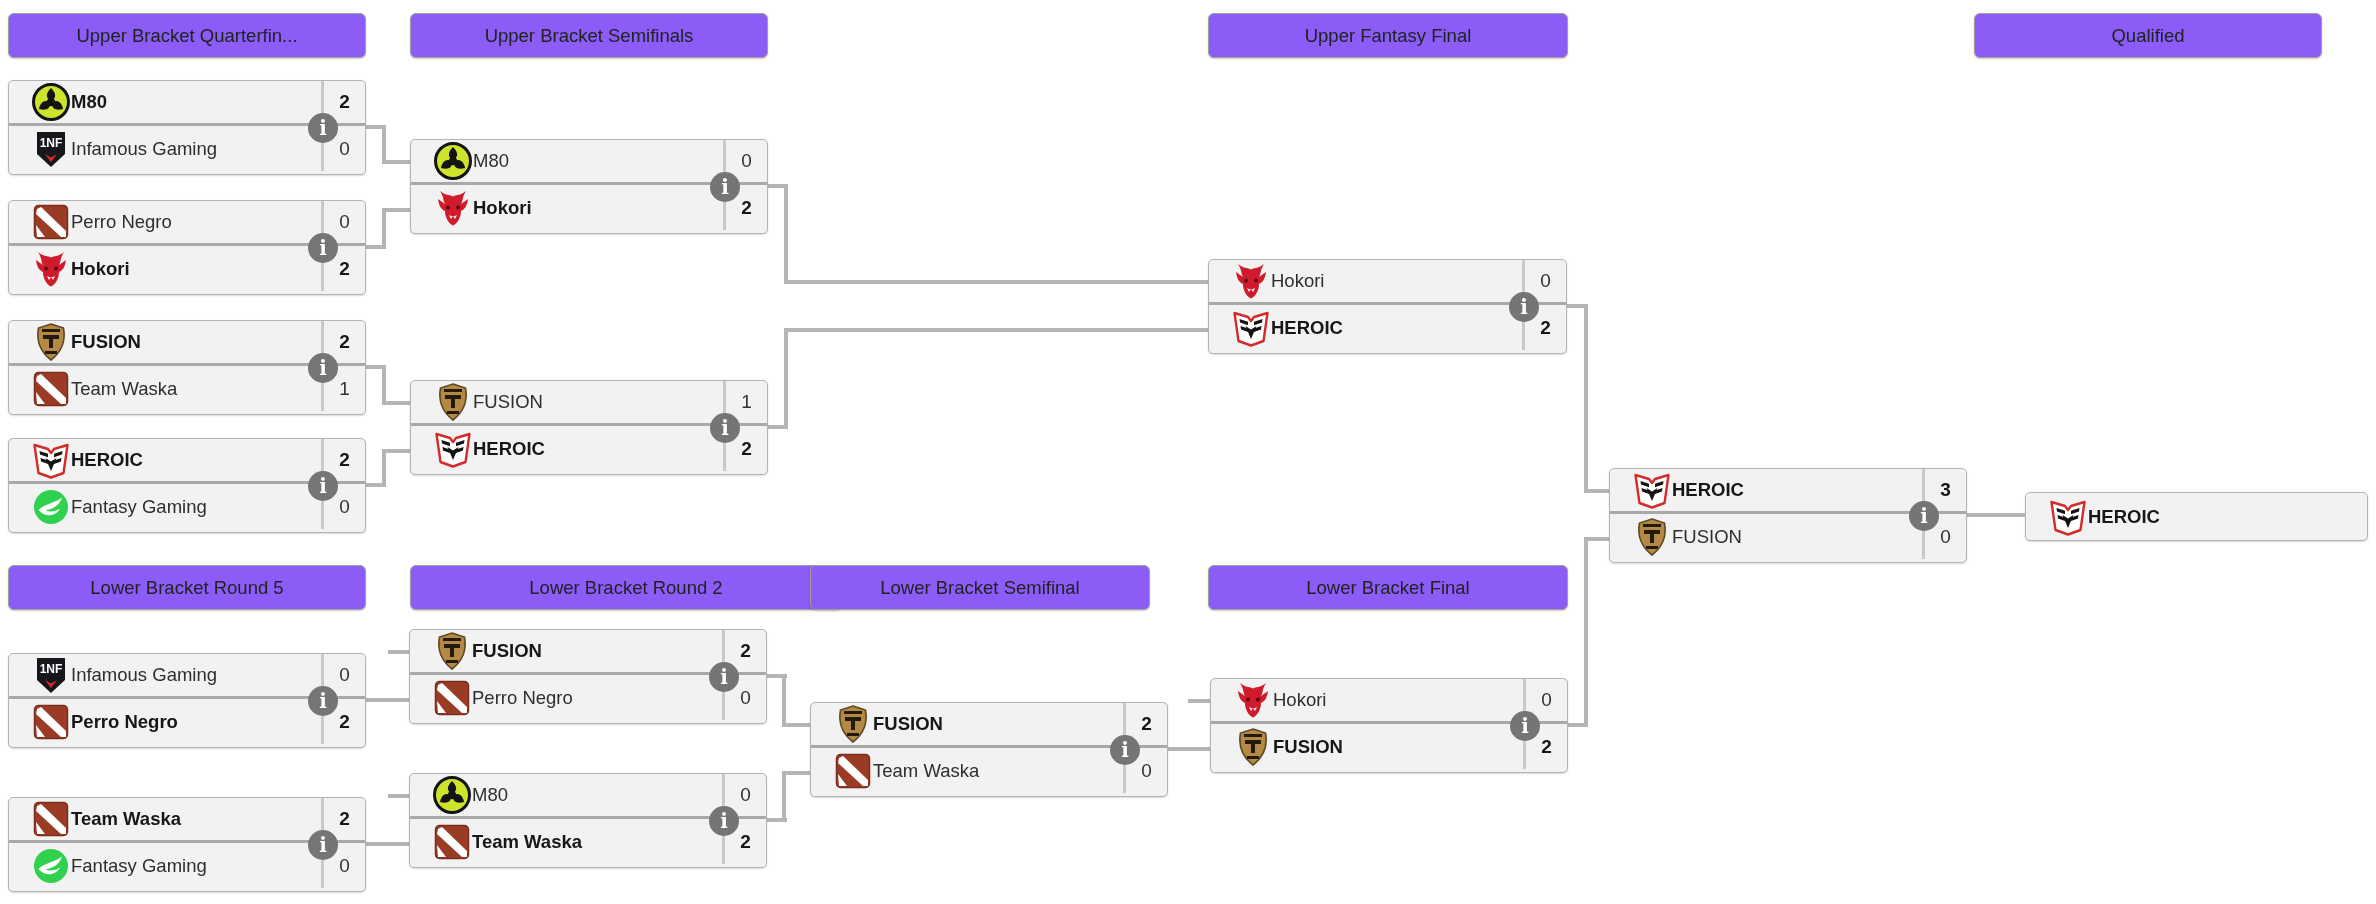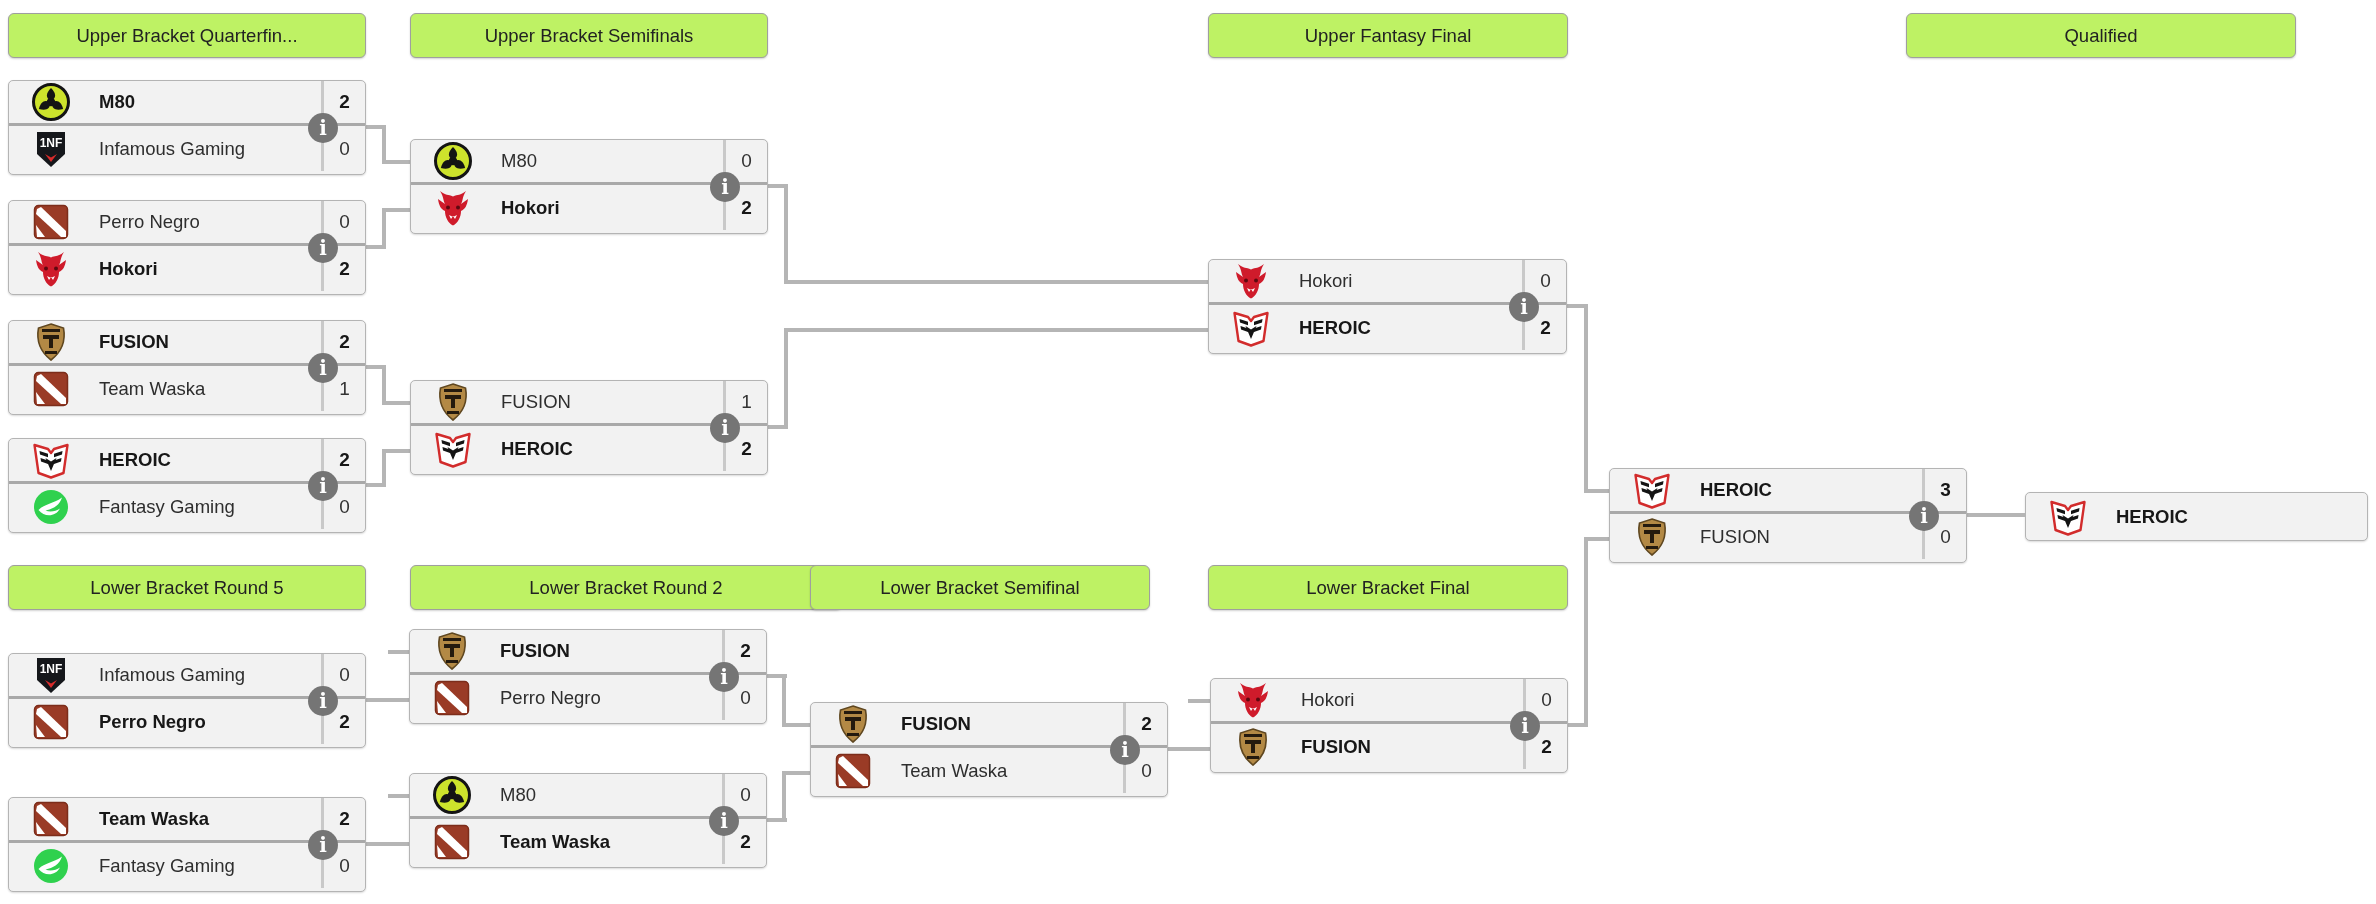--- a/index.html
+++ b/index.html
@@ -1,31 +1,31 @@
 <!DOCTYPE html>
 <html><head>
 <meta charset="utf-8">
 <style>
   html,body{margin:0;padding:0;background:#fff;}
   body{font-family:"Liberation Sans","DejaVu Sans",sans-serif;}
   #bracket{position:relative;width:2376px;height:904px;background:#fff;overflow:hidden;}
 
   
-  .rheader{position:absolute;height:45px;box-sizing:border-box;background:#bef264;
+  .rheader{position:absolute;height:45px;box-sizing:border-box;background:#8b5cf6;
     border:1px solid #9f9f9f;border-radius:6px;display:flex;align-items:center;justify-content:center;
     font-size:18.5px;color:#222;box-shadow:0 1px 2px rgba(0,0,0,.18);white-space:nowrap;overflow:hidden;}
 
   
   .match{position:absolute;width:358px;height:95px;box-sizing:border-box;background:#f2f2f2;
     border:1px solid #b4b4b4;border-radius:5px;box-shadow:0 1px 2px rgba(0,0,0,.15);}
   .team{position:relative;height:45px;display:flex;align-items:center;box-sizing:border-box;}
   .team[data-slot="top"]{border-bottom:3px solid #a9a9a9;}
   .logo{width:40px;height:40px;margin-left:22px;flex:none;display:flex;align-items:center;justify-content:center;}
   .logo svg{display:block;}
-  .tname{margin-left:28px;font-size:18.5px;color:#2e2e2e;white-space:nowrap;}
+  .tname{font-size:18.5px;color:#2e2e2e;white-space:nowrap;}
   .score{position:absolute;right:0;top:0;height:100%;width:41px;border-left:3px solid #c9c9c9;
     display:flex;align-items:center;justify-content:center;font-size:19px;color:#333;box-sizing:content-box;}
   .winner .tname,.winner .score{font-weight:bold;color:#171717;}
   .info{position:absolute;width:30px;height:30px;border-radius:50%;background:#757575;color:#fff;
     right:27px;top:50%;transform:translateY(-50%);display:flex;align-items:center;justify-content:center;
     font:bold 20px "DejaVu Serif","Liberation Serif",serif;z-index:3;}
 
   
   .qualbox{position:absolute;left:2025px;top:492px;width:343px;height:49px;box-sizing:border-box;
     background:#f2f2f2;border:1px solid #b4b4b4;border-radius:5px;box-shadow:0 1px 2px rgba(0,0,0,.15);
@@ -84,21 +84,21 @@
       <path d="M7.5 23 C14 16.5 22 17 31 10.5 C28.5 18.5 22 22 14.5 23.5 C18.5 25.5 25 24.5 29 21.5 C24.5 30 13.5 30.5 7.5 23 Z" fill="#ffffff"></path>
     </symbol>
   </defs>
 </svg>
 
 <div id="bracket">
 
   <div class="rheader" style="left:8px;top:13px;width:358px">Upper Bracket Quarterfin...</div>
   <div class="rheader" style="left:410px;top:13px;width:358px">Upper Bracket Semifinals</div>
   <div class="rheader" style="left:1208px;top:13px;width:360px">Upper Fantasy Final</div>
-  <div class="rheader" style="left:1906px;top:13px;width:390px">Qualified</div>
+  <div class="rheader" style="left:1974px;top:13px;width:348px">Qualified</div>
   <div class="rheader" style="left:8px;top:565px;width:358px">Lower Bracket Round 5</div>
   <div class="rheader" style="left:410px;top:565px;width:432px">Lower Bracket Round 2</div>
   <div class="rheader" style="left:810px;top:565px;width:340px">Lower Bracket Semifinal</div>
   <div class="rheader" style="left:1208px;top:565px;width:360px">Lower Bracket Final</div>
 
   <div class="qualbox winner">
     <span class="logo">
       <svg width="40" height="40">
           <use href="#logo-heroic"></use>
         </svg>

